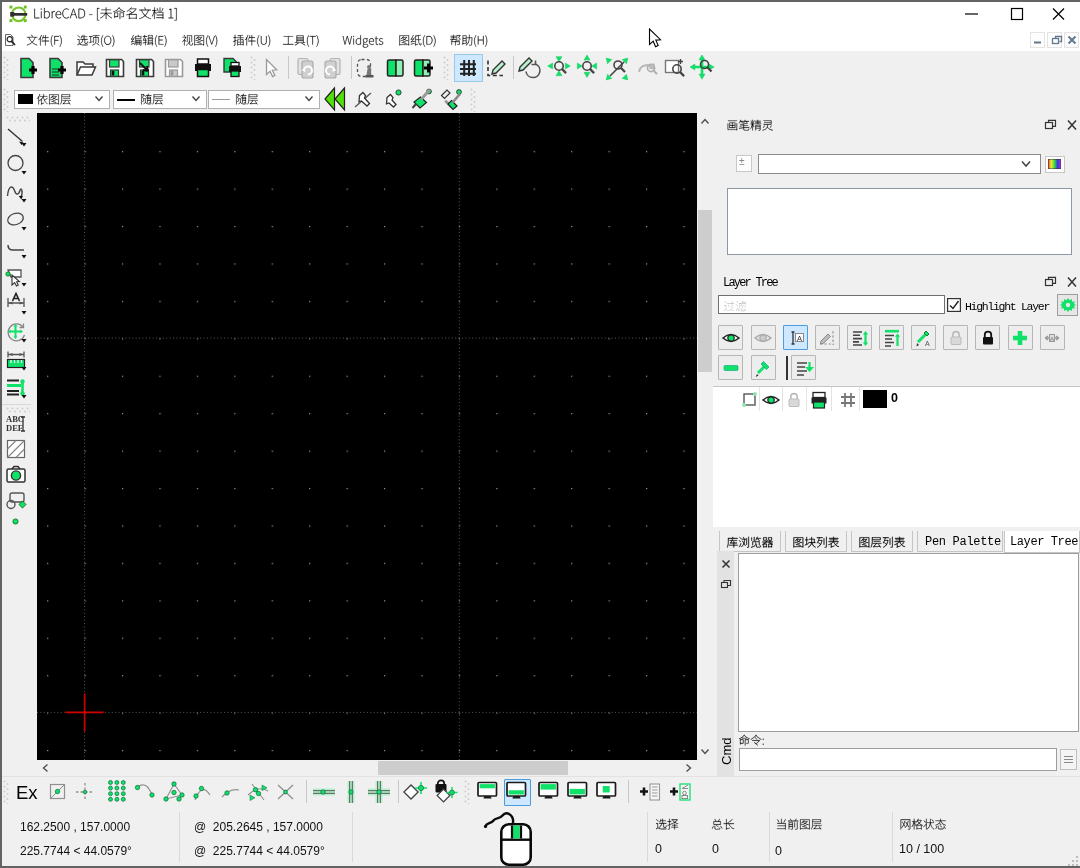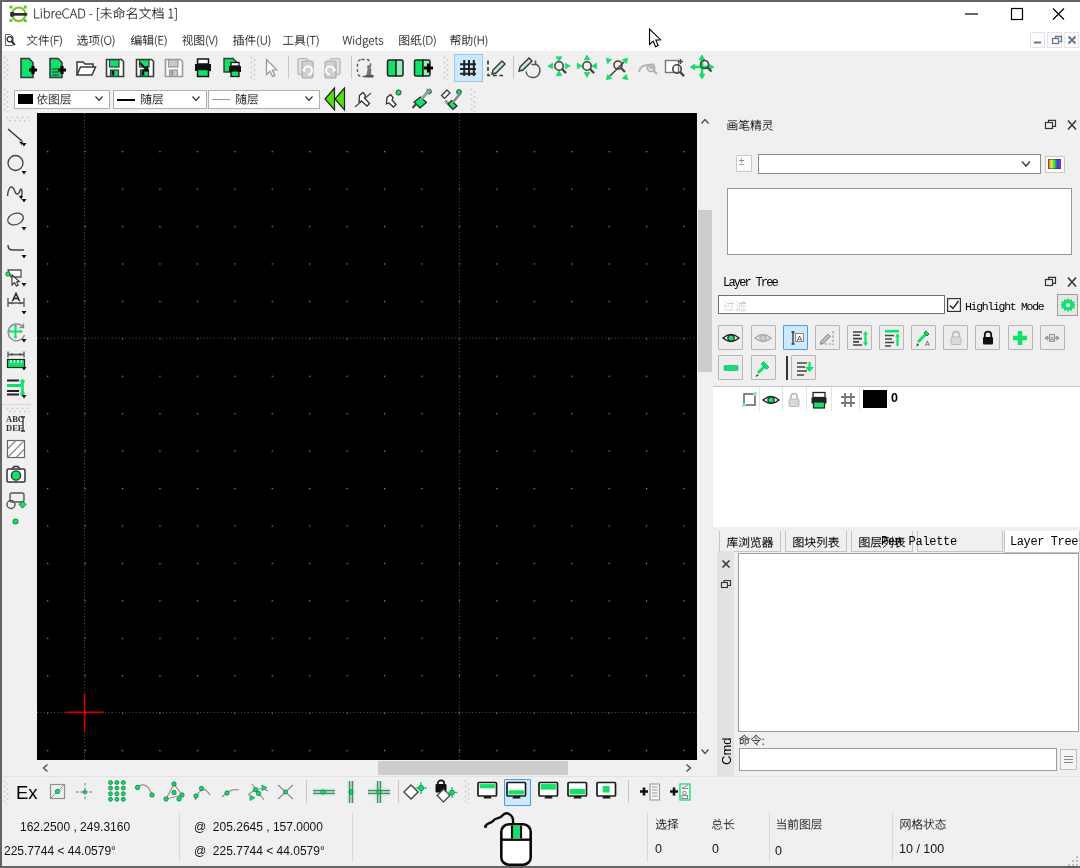--- a/index.html
+++ b/index.html
@@ -450,21 +450,21 @@
 </g>
     </svg>
 <div class="ab" style="left:718px;top:295px;width:227px;height:19px;background:#fff;border:1px solid #707070"></div>
 <svg class="ab" style="left:723px;top:296.6px" width="24" height="17" viewBox="0 -13.9 24.0 17.4">
       <path d="M1.212 -9.504 1.488 -9.684000000000001Q1.836 -9.384 2.184 -9.030000000000001Q2.532 -8.676 2.838 -8.328Q3.144 -7.98 3.336 -7.716L3.048 -7.5Q2.868 -7.776 2.5620000000000003 -8.123999999999999Q2.2560000000000002 -8.472 1.9080000000000001 -8.838000000000001Q1.56 -9.204 1.212 -9.504ZM2.952 -5.412V-1.296H2.604V-5.064H0.684V-5.412ZM2.7840000000000003 -1.476Q2.988 -1.476 3.1500000000000004 -1.362Q3.3120000000000003 -1.248 3.5220000000000002 -1.062Q3.732 -0.876 4.0440000000000005 -0.648Q4.6080000000000005 -0.264 5.3340000000000005 -0.15000000000000002Q6.0600000000000005 -0.036000000000000004 7.08 -0.036000000000000004Q7.668 -0.036000000000000004 8.262 -0.048Q8.856 -0.06 9.42 -0.08399999999999999Q9.984 -0.108 10.494 -0.138Q11.004 -0.168 11.424 -0.192Q11.4 -0.156 11.376000000000001 -0.09Q11.352 -0.024 11.34 0.041999999999999996Q11.328 0.108 11.316 0.168Q10.992 0.18 10.452000000000002 0.198Q9.912 0.216 9.282 0.22799999999999998Q8.652000000000001 0.24 8.07 0.252Q7.488 0.264 7.0920000000000005 0.264Q6.0 0.264 5.226 0.138Q4.452 0.012 3.864 -0.42Q3.528 -0.672 3.258 -0.9299999999999999Q2.988 -1.188 2.7840000000000003 -1.188Q2.556 -1.188 2.268 -0.996Q1.98 -0.804 1.6320000000000001 -0.456Q1.284 -0.108 0.888 0.36L0.648 0.132Q1.272 -0.552 1.806 -1.014Q2.34 -1.476 2.7840000000000003 -1.476ZM3.96 -7.704H11.004V-7.356H3.96ZM8.784 -9.96H9.156V-1.788Q9.156 -1.488 9.048 -1.362Q8.94 -1.236 8.700000000000001 -1.176Q8.472 -1.1280000000000001 7.968 -1.116Q7.464 -1.104 6.612 -1.104Q6.6000000000000005 -1.188 6.5520000000000005 -1.296Q6.5040000000000004 -1.4040000000000001 6.456 -1.488Q6.948 -1.476 7.362 -1.47Q7.776 -1.464 8.07 -1.47Q8.364 -1.476 8.472 -1.476Q8.64 -1.5 8.712 -1.56Q8.784 -1.62 8.784 -1.776ZM4.788 -5.832 5.0760000000000005 -5.964Q5.4 -5.5920000000000005 5.73 -5.148Q6.0600000000000005 -4.704 6.3420000000000005 -4.295999999999999Q6.6240000000000006 -3.888 6.792 -3.576L6.5040000000000004 -3.408Q6.336 -3.72 6.054 -4.146Q5.772 -4.572 5.442 -5.016Q5.112 -5.46 4.788 -5.832Z M19.2 -8.988H22.92V-8.628H19.2ZM16.32 -7.644H23.003999999999998V-7.296H16.32ZM19.032 -9.96H19.392V-7.524H19.032ZM17.064 -5.556 21.396 -5.928 21.432000000000002 -5.604 17.1 -5.208ZM18.744 -6.708H19.092V-4.548Q19.092 -4.38 19.212 -4.32Q19.332 -4.26 19.740000000000002 -4.26Q19.836 -4.26 20.124 -4.26Q20.412 -4.26 20.766 -4.26Q21.12 -4.26 21.426000000000002 -4.26Q21.732 -4.26 21.864 -4.26Q22.08 -4.26 22.188 -4.3260000000000005Q22.296 -4.392 22.344 -4.614000000000001Q22.392 -4.836 22.404 -5.304Q22.464 -5.256 22.56 -5.220000000000001Q22.656 -5.184 22.740000000000002 -5.16Q22.716 -4.656 22.644000000000002 -4.385999999999999Q22.572000000000003 -4.116 22.404000000000003 -4.013999999999999Q22.236 -3.912 21.9 -3.912Q21.84 -3.912 21.528 -3.912Q21.216 -3.912 20.832 -3.912Q20.448 -3.912 20.136 -3.912Q19.823999999999998 -3.912 19.764 -3.912Q19.368000000000002 -3.912 19.146 -3.9539999999999997Q18.924 -3.996 18.834 -4.134Q18.744 -4.272 18.744 -4.548ZM16.128 -7.644H16.488V-5.124Q16.488 -4.476 16.439999999999998 -3.714Q16.392 -2.952 16.253999999999998 -2.154Q16.116 -1.356 15.852 -0.5880000000000001Q15.588000000000001 0.18 15.156 0.852Q15.132 0.8160000000000001 15.078 0.774Q15.024000000000001 0.732 14.97 0.696Q14.916 0.66 14.868 0.648Q15.288 0.0 15.54 -0.744Q15.792 -1.488 15.918 -2.2560000000000002Q16.044 -3.024 16.086 -3.7560000000000002Q16.128 -4.488 16.128 -5.124ZM22.92 -7.644H22.992L23.064 -7.668L23.304000000000002 -7.5600000000000005Q23.1 -7.1160000000000005 22.878 -6.642Q22.656 -6.168 22.439999999999998 -5.856L22.14 -5.976Q22.344 -6.276 22.554000000000002 -6.714Q22.764 -7.152 22.92 -7.5600000000000005ZM18.276 -2.2800000000000002H18.624000000000002V0.0Q18.624000000000002 0.18 18.738 0.24Q18.852 0.3 19.248 0.3Q19.344 0.3 19.608 0.3Q19.872 0.3 20.208 0.3Q20.544 0.3 20.832 0.3Q21.12 0.3 21.252000000000002 0.3Q21.48 0.3 21.594 0.216Q21.708 0.132 21.756 -0.144Q21.804000000000002 -0.42 21.816000000000003 -0.996Q21.875999999999998 -0.9480000000000001 21.971999999999998 -0.912Q22.067999999999998 -0.876 22.152 -0.852Q22.128 -0.24 22.056 0.08400000000000002Q21.984 0.40800000000000003 21.810000000000002 0.534Q21.636000000000003 0.66 21.288 0.66Q21.228 0.66 20.934 0.66Q20.64 0.66 20.28 0.66Q19.92 0.66 19.626 0.66Q19.332 0.66 19.272 0.66Q18.876 0.66 18.66 0.6120000000000001Q18.444 0.5640000000000001 18.36 0.42000000000000004Q18.276 0.276 18.276 0.0ZM17.436 -2.232 17.748 -2.124Q17.64 -1.728 17.478 -1.26Q17.316 -0.792 17.106 -0.34800000000000003Q16.896 0.096 16.631999999999998 0.432L16.32 0.252Q16.584 -0.06 16.794 -0.492Q17.004 -0.924 17.166 -1.3860000000000001Q17.328 -1.848 17.436 -2.232ZM19.259999999999998 -2.916 19.560000000000002 -3.06Q19.944 -2.664 20.292 -2.16Q20.64 -1.6560000000000001 20.796 -1.284L20.496000000000002 -1.116Q20.387999999999998 -1.368 20.189999999999998 -1.686Q19.992 -2.004 19.752000000000002 -2.3280000000000003Q19.512 -2.652 19.259999999999998 -2.916ZM21.72 -2.22 22.032 -2.376Q22.332 -1.992 22.614 -1.548Q22.896 -1.104 23.124000000000002 -0.684Q23.352 -0.264 23.46 0.07200000000000001L23.124000000000002 0.24Q23.016 -0.084 22.794 -0.516Q22.572000000000003 -0.9480000000000001 22.296 -1.3980000000000001Q22.02 -1.848 21.72 -2.22ZM13.248 -9.456 13.475999999999999 -9.708Q13.824 -9.516 14.196 -9.276Q14.568 -9.036 14.892 -8.796Q15.216000000000001 -8.556000000000001 15.42 -8.352L15.204 -8.064Q14.988 -8.268 14.664 -8.52Q14.34 -8.772 13.968 -9.018Q13.596 -9.264 13.248 -9.456ZM12.684 -6.096 12.9 -6.36Q13.248 -6.204 13.632 -6.006Q14.016 -5.808 14.358 -5.598Q14.7 -5.388 14.916 -5.208L14.724 -4.908Q14.496 -5.088 14.154 -5.298Q13.812 -5.508 13.428 -5.718Q13.044 -5.928 12.684 -6.096ZM12.924 0.312Q13.2 -0.132 13.53 -0.75Q13.86 -1.368 14.196 -2.052Q14.532 -2.736 14.808 -3.348L15.096 -3.12Q14.832 -2.532 14.514 -1.8719999999999999Q14.196 -1.212 13.866 -0.576Q13.536 0.06 13.248 0.5640000000000001Z" fill="#a0a0a0"></path>
     </svg>
 <svg class="ab" style="left:947px;top:298px" width="14" height="14" viewBox="0 0 14 14">
 <rect x="0.5" y="0.5" width="13" height="13" fill="#fff" stroke="#333" stroke-width="1.4"></rect>
 <path d="M3 7.5 L6 10.5 L11.5 3" fill="none" stroke="#222" stroke-width="1.4"></path>
     </svg>
-<div class="t mono" style="left:965px;top:300px;font-size:11.5px;letter-spacing:-1.3px;color:#000">Highlight Mode</div>
+<div class="t mono" style="left:965px;top:300px;font-size:11.5px;letter-spacing:-1.3px;color:#000">Highlight Layer</div>
 <div class="ab" style="left:1057px;top:294px;width:21px;height:22px;background:#e6e6e6;border:1px solid #9d9d9d"></div>
 <svg class="ab" style="left:1060px;top:297px" width="16" height="16" viewBox="0 0 16 16">
 <g fill="#0fe169">
         <path d="M8 1 L9.6 3.2 L11.8 2 L12.2 4.8 L15 4.4 L14 7 L16 8 L14 9 L15 11.6 L12.2 11.2 L11.8 14 L9.6 12.8 L8 15 L6.4 12.8 L4.2 14 L3.8 11.2 L1 11.6 L2 9 L0 8 L2 7 L1 4.4 L3.8 4.8 L4.2 2 L6.4 3.2 Z"></path>
       </g>
 <circle cx="8" cy="8" r="2.2" fill="#e6e6e6"></circle>
     </svg>
 <div class="ab" style="left:718px;top:325px;width:25px;height:25px;background:#ededed;border:1px solid #b6b6b6;border-radius:1px"></div>
     <svg class="ab" style="left:720.5px;top:327.5px" width="20" height="20" viewBox="0 0 20 20">
       <path d="M2 10 Q10 3 18 10 Q10 17 2 10 Z" fill="#fff" stroke="#222" stroke-width="1.5"></path>
@@ -578,21 +578,21 @@
     </svg>
 <div class="ab" style="left:785px;top:531px;width:62px;height:21px;background:#f0f0f0;border:1px solid #c5c5c5;border-top:none"></div>
 <svg class="ab" style="left:792.0px;top:532.6px" width="48" height="17" viewBox="0 -13.9 48.0 17.4">
       <path d="M1.1520000000000001 -9.372H10.848V0.84H10.488V-9.024000000000001H1.512V0.84H1.1520000000000001ZM1.32 -0.084H10.752V0.264H1.32ZM4.704 -3.48 4.884 -3.7680000000000002Q5.34 -3.672 5.85 -3.5220000000000002Q6.36 -3.372 6.822 -3.198Q7.284 -3.024 7.5840000000000005 -2.868L7.416 -2.556Q7.104 -2.712 6.6419999999999995 -2.8920000000000003Q6.18 -3.072 5.676 -3.2279999999999998Q5.172 -3.384 4.704 -3.48ZM5.064 -8.496 5.4 -8.388Q5.064 -7.824 4.614 -7.302Q4.164 -6.78 3.66 -6.336Q3.156 -5.892 2.64 -5.5440000000000005Q2.616 -5.58 2.556 -5.622Q2.496 -5.664 2.436 -5.7059999999999995Q2.376 -5.748 2.328 -5.772Q3.12 -6.264 3.858 -6.978Q4.596 -7.692 5.064 -8.496ZM8.304 -7.548H8.388L8.46 -7.572L8.676 -7.428Q8.232 -6.672 7.506 -6.0600000000000005Q6.78 -5.448 5.898 -4.974Q5.016 -4.5 4.086 -4.164Q3.156 -3.8280000000000003 2.2800000000000002 -3.624Q2.2560000000000002 -3.672 2.226 -3.732Q2.196 -3.7920000000000003 2.16 -3.846Q2.124 -3.9 2.088 -3.924Q2.952 -4.104 3.864 -4.422000000000001Q4.776 -4.74 5.634 -5.1899999999999995Q6.492 -5.64 7.188000000000001 -6.21Q7.884 -6.78 8.304 -7.464ZM4.236 -7.0680000000000005Q4.776 -6.336 5.67 -5.73Q6.564 -5.124 7.656 -4.692Q8.748 -4.26 9.888 -4.0440000000000005Q9.84 -3.996 9.774000000000001 -3.912Q9.708 -3.8280000000000003 9.672 -3.744Q8.544 -3.984 7.44 -4.4399999999999995Q6.336 -4.896 5.424 -5.526Q4.5120000000000005 -6.156 3.948 -6.924ZM4.464 -7.548H8.436V-7.2H4.248ZM3.408 -1.968 3.6 -2.2680000000000002Q4.2 -2.196 4.872 -2.076Q5.5440000000000005 -1.956 6.204000000000001 -1.8119999999999998Q6.864 -1.668 7.4399999999999995 -1.518Q8.016 -1.368 8.424 -1.224L8.244 -0.9Q7.692 -1.092 6.876 -1.296Q6.0600000000000005 -1.5 5.148 -1.686Q4.236 -1.872 3.408 -1.968Z M16.823999999999998 -7.812H22.464V-4.056H22.116V-7.452H16.823999999999998ZM16.404 -4.308H23.4V-3.948H16.404ZM19.98 -4.176Q20.387999999999998 -2.472 21.294 -1.242Q22.200000000000003 -0.012 23.592 0.552Q23.556 0.588 23.508000000000003 0.6479999999999999Q23.46 0.708 23.418 0.762Q23.375999999999998 0.8160000000000001 23.34 0.864Q22.392 0.444 21.665999999999997 -0.264Q20.939999999999998 -0.972 20.43 -1.938Q19.92 -2.904 19.632 -4.0920000000000005ZM19.416 -9.84H19.764V-5.916Q19.764 -4.956 19.644 -4.032Q19.524 -3.108 19.146 -2.238Q18.768 -1.368 18.0 -0.5880000000000001Q17.232 0.192 15.948 0.852Q15.936 0.8160000000000001 15.894 0.768Q15.852 0.72 15.804 0.6719999999999999Q15.756 0.624 15.708 0.588Q16.968 -0.048 17.706 -0.804Q18.444 -1.56 18.816 -2.394Q19.188 -3.228 19.302 -4.1160000000000005Q19.416 -5.0040000000000004 19.416 -5.916ZM12.72 -6.972H16.164V-6.6240000000000006H12.72ZM14.328 -9.852H14.688V-2.232H14.328ZM12.54 -1.6320000000000001Q13.008 -1.812 13.614 -2.064Q14.22 -2.316 14.898 -2.604Q15.576 -2.892 16.259999999999998 -3.18L16.332 -2.844Q15.36 -2.424 14.399999999999999 -2.01Q13.44 -1.596 12.684 -1.284Z M24.888 -9.216000000000001H30.828V-8.868H24.888ZM27.240000000000002 -9.120000000000001 27.588 -9.06Q27.336 -7.956 26.982 -6.93Q26.628 -5.904 26.189999999999998 -5.022Q25.752 -4.14 25.224 -3.456Q25.2 -3.492 25.14 -3.528Q25.08 -3.564 25.02 -3.6Q24.96 -3.636 24.912 -3.66Q25.464 -4.32 25.902 -5.184Q26.34 -6.048 26.676000000000002 -7.05Q27.012 -8.052 27.240000000000002 -9.120000000000001ZM26.628 -6.54H30.132V-6.192H26.52ZM29.988 -6.54H30.060000000000002L30.132 -6.564L30.336 -6.48Q30.024 -4.44 29.298000000000002 -2.976Q28.572 -1.512 27.57 -0.5700000000000001Q26.568 0.372 25.404 0.876Q25.38 0.8280000000000001 25.344 0.774Q25.308 0.72 25.266 0.6719999999999999Q25.224 0.624 25.176 0.588Q26.304000000000002 0.132 27.288 -0.786Q28.272 -1.704 28.985999999999997 -3.108Q29.7 -4.5120000000000005 29.988 -6.444ZM26.268 -3.852 26.472 -4.0920000000000005Q26.904 -3.852 27.348 -3.552Q27.792 -3.2520000000000002 28.188000000000002 -2.952Q28.584 -2.652 28.823999999999998 -2.4L28.62 -2.1Q28.368000000000002 -2.352 27.978 -2.6639999999999997Q27.588 -2.976 27.144 -3.2880000000000003Q26.7 -3.6 26.268 -3.852ZM32.004 -8.448H32.352000000000004V-1.932H32.004ZM34.464 -9.972H34.836V0.18Q34.836 0.444 34.739999999999995 0.5640000000000001Q34.644 0.684 34.452 0.744Q34.272 0.792 33.9 0.798Q33.528 0.804 32.88 0.804Q32.856 0.744 32.814 0.636Q32.772 0.528 32.724000000000004 0.444Q33.263999999999996 0.456 33.678 0.456Q34.092 0.456 34.224000000000004 0.444Q34.356 0.432 34.41 0.384Q34.464 0.336 34.464 0.192Z M37.332 -8.700000000000001H46.763999999999996V-8.352H37.332ZM37.956 -6.96H46.164V-6.612H37.956ZM36.888 -5.136H47.1V-4.788H36.888ZM41.796 -9.972H42.156V-4.836H41.796ZM41.616 -5.0520000000000005 41.903999999999996 -4.884Q41.472 -4.38 40.872 -3.9Q40.272 -3.42 39.587999999999994 -2.988Q38.903999999999996 -2.556 38.202 -2.208Q37.5 -1.86 36.864 -1.6320000000000001Q36.84 -1.68 36.792 -1.734Q36.744 -1.788 36.702 -1.842Q36.66 -1.8960000000000001 36.612 -1.932Q37.26 -2.148 37.962 -2.478Q38.664 -2.8080000000000003 39.342 -3.2220000000000004Q40.02 -3.636 40.608000000000004 -4.104Q41.196 -4.572 41.616 -5.0520000000000005ZM42.252 -5.0520000000000005Q42.684 -3.8280000000000003 43.44 -2.814Q44.196 -1.8 45.216 -1.074Q46.236000000000004 -0.34800000000000003 47.472 0.024Q47.436 0.06 47.388000000000005 0.114Q47.34 0.168 47.298 0.21600000000000003Q47.256 0.264 47.22 0.324Q45.984 -0.084 44.958 -0.8340000000000001Q43.932 -1.584 43.164 -2.628Q42.396 -3.672 41.928 -4.944ZM46.344 -4.0920000000000005 46.632 -3.924Q46.08 -3.396 45.378 -2.8440000000000003Q44.676 -2.2920000000000003 44.064 -1.8840000000000001L43.812 -2.076Q44.22 -2.34 44.688 -2.694Q45.156 -3.048 45.593999999999994 -3.414Q46.032 -3.7800000000000002 46.344 -4.0920000000000005ZM39.228 0.8280000000000001V0.516L39.48 0.276L42.972 -0.852Q42.972 -0.78 42.99 -0.696Q43.008 -0.612 43.02 -0.552Q41.796 -0.132 41.07 0.12Q40.344 0.372 39.972 0.504Q39.6 0.636 39.45 0.702Q39.3 0.768 39.228 0.8280000000000001ZM39.228 0.8280000000000001Q39.216 0.78 39.18 0.714Q39.144 0.648 39.108000000000004 0.5820000000000001Q39.072 0.516 39.036 0.468Q39.132 0.42 39.245999999999995 0.294Q39.36 0.168 39.36 -0.156V-3.192H39.72V0.396Q39.72 0.396 39.672 0.42600000000000005Q39.624 0.456 39.552 0.504Q39.48 0.552 39.402 0.6120000000000001Q39.324 0.672 39.275999999999996 0.726Q39.228 0.78 39.228 0.8280000000000001Z" fill="#000" stroke="#000" stroke-width="0.4"></path>
     </svg>
 <div class="ab" style="left:851px;top:531px;width:62px;height:21px;background:#f0f0f0;border:1px solid #c5c5c5;border-top:none"></div>
 <svg class="ab" style="left:858.0px;top:532.6px" width="48" height="17" viewBox="0 -13.9 48.0 17.4">
       <path d="M1.1520000000000001 -9.372H10.848V0.84H10.488V-9.024000000000001H1.512V0.84H1.1520000000000001ZM1.32 -0.084H10.752V0.264H1.32ZM4.704 -3.48 4.884 -3.7680000000000002Q5.34 -3.672 5.85 -3.5220000000000002Q6.36 -3.372 6.822 -3.198Q7.284 -3.024 7.5840000000000005 -2.868L7.416 -2.556Q7.104 -2.712 6.6419999999999995 -2.8920000000000003Q6.18 -3.072 5.676 -3.2279999999999998Q5.172 -3.384 4.704 -3.48ZM5.064 -8.496 5.4 -8.388Q5.064 -7.824 4.614 -7.302Q4.164 -6.78 3.66 -6.336Q3.156 -5.892 2.64 -5.5440000000000005Q2.616 -5.58 2.556 -5.622Q2.496 -5.664 2.436 -5.7059999999999995Q2.376 -5.748 2.328 -5.772Q3.12 -6.264 3.858 -6.978Q4.596 -7.692 5.064 -8.496ZM8.304 -7.548H8.388L8.46 -7.572L8.676 -7.428Q8.232 -6.672 7.506 -6.0600000000000005Q6.78 -5.448 5.898 -4.974Q5.016 -4.5 4.086 -4.164Q3.156 -3.8280000000000003 2.2800000000000002 -3.624Q2.2560000000000002 -3.672 2.226 -3.732Q2.196 -3.7920000000000003 2.16 -3.846Q2.124 -3.9 2.088 -3.924Q2.952 -4.104 3.864 -4.422000000000001Q4.776 -4.74 5.634 -5.1899999999999995Q6.492 -5.64 7.188000000000001 -6.21Q7.884 -6.78 8.304 -7.464ZM4.236 -7.0680000000000005Q4.776 -6.336 5.67 -5.73Q6.564 -5.124 7.656 -4.692Q8.748 -4.26 9.888 -4.0440000000000005Q9.84 -3.996 9.774000000000001 -3.912Q9.708 -3.8280000000000003 9.672 -3.744Q8.544 -3.984 7.44 -4.4399999999999995Q6.336 -4.896 5.424 -5.526Q4.5120000000000005 -6.156 3.948 -6.924ZM4.464 -7.548H8.436V-7.2H4.248ZM3.408 -1.968 3.6 -2.2680000000000002Q4.2 -2.196 4.872 -2.076Q5.5440000000000005 -1.956 6.204000000000001 -1.8119999999999998Q6.864 -1.668 7.4399999999999995 -1.518Q8.016 -1.368 8.424 -1.224L8.244 -0.9Q7.692 -1.092 6.876 -1.296Q6.0600000000000005 -1.5 5.148 -1.686Q4.236 -1.872 3.408 -1.968Z M13.824 -9.324H14.184000000000001V-5.844Q14.184000000000001 -5.112 14.136000000000001 -4.254Q14.088000000000001 -3.396 13.95 -2.502Q13.812 -1.608 13.536 -0.756Q13.26 0.096 12.792 0.8280000000000001Q12.756 0.804 12.702 0.768Q12.648 0.732 12.594 0.696Q12.54 0.66 12.492 0.648Q12.948 -0.07200000000000001 13.212 -0.906Q13.475999999999999 -1.74 13.608 -2.604Q13.74 -3.468 13.782 -4.295999999999999Q13.824 -5.124 13.824 -5.844ZM14.004 -9.324H22.439999999999998V-6.756H14.004V-7.104H22.092V-8.976H14.004ZM15.588000000000001 -5.436H22.416V-5.088H15.588000000000001ZM14.688 -3.432H23.268V-3.084H14.688ZM20.292 -2.2560000000000002 20.58 -2.4Q20.964 -1.8960000000000001 21.378 -1.314Q21.792 -0.732 22.158 -0.186Q22.524 0.36 22.752000000000002 0.744L22.451999999999998 0.936Q22.224 0.54 21.863999999999997 -0.01200000000000001Q21.503999999999998 -0.5640000000000001 21.096 -1.158Q20.688000000000002 -1.752 20.292 -2.2560000000000002ZM15.18 0.504Q15.168 0.456 15.144 0.378Q15.120000000000001 0.3 15.096 0.216Q15.072 0.132 15.048 0.084Q15.192 0.06 15.378 -0.10200000000000001Q15.564 -0.264 15.792 -0.504Q15.911999999999999 -0.624 16.158 -0.9119999999999999Q16.404 -1.2 16.716 -1.5899999999999999Q17.028 -1.98 17.346 -2.436Q17.664 -2.892 17.94 -3.348L18.323999999999998 -3.168Q17.892 -2.52 17.43 -1.9020000000000001Q16.968 -1.284 16.488 -0.738Q16.008 -0.192 15.528 0.24V0.252Q15.528 0.252 15.474 0.276Q15.42 0.3 15.354 0.33599999999999997Q15.288 0.372 15.234 0.41400000000000003Q15.18 0.456 15.18 0.504ZM15.18 0.504V0.20400000000000001L15.54 0.036000000000000004L21.948 -0.324Q21.96 -0.24 21.984 -0.144Q22.008000000000003 -0.048 22.02 0.012Q20.195999999999998 0.12 18.996 0.186Q17.796 0.252 17.07 0.30000000000000004Q16.344 0.34800000000000003 15.966000000000001 0.384Q15.588000000000001 0.42 15.426 0.444Q15.264 0.468 15.18 0.504Z M24.888 -9.216000000000001H30.828V-8.868H24.888ZM27.240000000000002 -9.120000000000001 27.588 -9.06Q27.336 -7.956 26.982 -6.93Q26.628 -5.904 26.189999999999998 -5.022Q25.752 -4.14 25.224 -3.456Q25.2 -3.492 25.14 -3.528Q25.08 -3.564 25.02 -3.6Q24.96 -3.636 24.912 -3.66Q25.464 -4.32 25.902 -5.184Q26.34 -6.048 26.676000000000002 -7.05Q27.012 -8.052 27.240000000000002 -9.120000000000001ZM26.628 -6.54H30.132V-6.192H26.52ZM29.988 -6.54H30.060000000000002L30.132 -6.564L30.336 -6.48Q30.024 -4.44 29.298000000000002 -2.976Q28.572 -1.512 27.57 -0.5700000000000001Q26.568 0.372 25.404 0.876Q25.38 0.8280000000000001 25.344 0.774Q25.308 0.72 25.266 0.6719999999999999Q25.224 0.624 25.176 0.588Q26.304000000000002 0.132 27.288 -0.786Q28.272 -1.704 28.985999999999997 -3.108Q29.7 -4.5120000000000005 29.988 -6.444ZM26.268 -3.852 26.472 -4.0920000000000005Q26.904 -3.852 27.348 -3.552Q27.792 -3.2520000000000002 28.188000000000002 -2.952Q28.584 -2.652 28.823999999999998 -2.4L28.62 -2.1Q28.368000000000002 -2.352 27.978 -2.6639999999999997Q27.588 -2.976 27.144 -3.2880000000000003Q26.7 -3.6 26.268 -3.852ZM32.004 -8.448H32.352000000000004V-1.932H32.004ZM34.464 -9.972H34.836V0.18Q34.836 0.444 34.739999999999995 0.5640000000000001Q34.644 0.684 34.452 0.744Q34.272 0.792 33.9 0.798Q33.528 0.804 32.88 0.804Q32.856 0.744 32.814 0.636Q32.772 0.528 32.724000000000004 0.444Q33.263999999999996 0.456 33.678 0.456Q34.092 0.456 34.224000000000004 0.444Q34.356 0.432 34.41 0.384Q34.464 0.336 34.464 0.192Z M37.332 -8.700000000000001H46.763999999999996V-8.352H37.332ZM37.956 -6.96H46.164V-6.612H37.956ZM36.888 -5.136H47.1V-4.788H36.888ZM41.796 -9.972H42.156V-4.836H41.796ZM41.616 -5.0520000000000005 41.903999999999996 -4.884Q41.472 -4.38 40.872 -3.9Q40.272 -3.42 39.587999999999994 -2.988Q38.903999999999996 -2.556 38.202 -2.208Q37.5 -1.86 36.864 -1.6320000000000001Q36.84 -1.68 36.792 -1.734Q36.744 -1.788 36.702 -1.842Q36.66 -1.8960000000000001 36.612 -1.932Q37.26 -2.148 37.962 -2.478Q38.664 -2.8080000000000003 39.342 -3.2220000000000004Q40.02 -3.636 40.608000000000004 -4.104Q41.196 -4.572 41.616 -5.0520000000000005ZM42.252 -5.0520000000000005Q42.684 -3.8280000000000003 43.44 -2.814Q44.196 -1.8 45.216 -1.074Q46.236000000000004 -0.34800000000000003 47.472 0.024Q47.436 0.06 47.388000000000005 0.114Q47.34 0.168 47.298 0.21600000000000003Q47.256 0.264 47.22 0.324Q45.984 -0.084 44.958 -0.8340000000000001Q43.932 -1.584 43.164 -2.628Q42.396 -3.672 41.928 -4.944ZM46.344 -4.0920000000000005 46.632 -3.924Q46.08 -3.396 45.378 -2.8440000000000003Q44.676 -2.2920000000000003 44.064 -1.8840000000000001L43.812 -2.076Q44.22 -2.34 44.688 -2.694Q45.156 -3.048 45.593999999999994 -3.414Q46.032 -3.7800000000000002 46.344 -4.0920000000000005ZM39.228 0.8280000000000001V0.516L39.48 0.276L42.972 -0.852Q42.972 -0.78 42.99 -0.696Q43.008 -0.612 43.02 -0.552Q41.796 -0.132 41.07 0.12Q40.344 0.372 39.972 0.504Q39.6 0.636 39.45 0.702Q39.3 0.768 39.228 0.8280000000000001ZM39.228 0.8280000000000001Q39.216 0.78 39.18 0.714Q39.144 0.648 39.108000000000004 0.5820000000000001Q39.072 0.516 39.036 0.468Q39.132 0.42 39.245999999999995 0.294Q39.36 0.168 39.36 -0.156V-3.192H39.72V0.396Q39.72 0.396 39.672 0.42600000000000005Q39.624 0.456 39.552 0.504Q39.48 0.552 39.402 0.6120000000000001Q39.324 0.672 39.275999999999996 0.726Q39.228 0.78 39.228 0.8280000000000001Z" fill="#000" stroke="#000" stroke-width="0.4"></path>
     </svg>
 <div class="ab" style="left:917px;top:531px;width:86px;height:21px;background:#f0f0f0;border:1px solid #c5c5c5;border-top:none"></div>
-<div class="t mono" style="left:881px;top:535px;font-size:12px;letter-spacing:-0.3px;color:#000">Pen Palette</div>
+<div class="t mono" style="left:925px;top:535px;font-size:12px;letter-spacing:-0.3px;color:#000">Pen Palette</div>
 <div class="ab" style="left:1004px;top:531px;width:76px;height:22px;background:#fff;border:1px solid #c5c5c5;border-top:none"></div>
 <div class="t mono" style="left:1010px;top:535px;font-size:12px;letter-spacing:-0.4px;color:#000">Layer Tree</div>
 <div class="ab" style="left:713px;top:553px;width:367px;height:223px;background:#f0f0f0"></div>
 <div class="ab" style="left:717px;top:551px;width:17px;height:225px;background:#e2e2e2"></div>
 <svg class="ab" style="left:718px;top:556px" width="16" height="44" viewBox="0 0 16 44">
 <path d="M4.5 4.5 L11.5 11.5 M11.5 4.5 L4.5 11.5" stroke="#333" stroke-width="1.5" fill="none"></path>
 <g stroke="#333" fill="none" stroke-width="1.1">
 <rect x="3.5" y="26.5" width="6" height="5"></rect>
 <path d="M6 26.5 v-2 h6.5 v5 h-2.5"></path>
 </g>
@@ -735,22 +735,22 @@
       <path d="M15 7 h5.5 M15 10 h5.5 M15 13 h5.5 M15 16 h5.5" stroke="#999" stroke-width="1"></path>
     </svg>
 <svg class="ab" style="left:667.3px;top:779.5px" width="26" height="24" viewBox="0 0 26 24">
       <path d="M3 11.5 h8 M7 7.5 v8" stroke="#111" stroke-width="2.6"></path>
       <rect x="13" y="4" width="10" height="16" fill="#f6f6f6" stroke="#0fe169" stroke-width="1.3"></rect>
       <path d="M15 8.5 l6 -3.5 M15 8.5 h6" stroke="#888" stroke-width="1"></path>
       <circle cx="17.5" cy="13" r="1.8" fill="none" stroke="#888"></circle>
       <rect x="15" y="15.5" width="5.5" height="3" fill="none" stroke="#888"></rect>
     </svg>
 <div class="ab" style="left:0;top:808px;width:1080px;height:60px;background:#f0f0f0"></div>
-<div class="t" style="left:20px;top:820px;font-size:12px;color:#111">162.2500 , 249.3160</div>
-<div class="t" style="left:4px;top:844px;font-size:12px;color:#111">225.7744 &lt; 44.0579°</div>
+<div class="t" style="left:20px;top:820px;font-size:12px;color:#111">162.2500 , 157.0000</div>
+<div class="t" style="left:20px;top:844px;font-size:12px;color:#111">225.7744 &lt; 44.0579°</div>
 <div class="ab" style="left:179px;top:812px;width:1px;height:50px;background:#d9d9d9"></div>
 <div class="t" style="left:194px;top:820px;font-size:12px;color:#111">@  205.2645 , 157.0000</div>
 <div class="t" style="left:194px;top:844px;font-size:12px;color:#111">@  225.7744 &lt; 44.0579°</div>
 <div class="ab" style="left:352px;top:812px;width:1px;height:50px;background:#d9d9d9"></div>
 <svg class="ab" style="left:483px;top:810px" width="50" height="57" viewBox="0 0 50 57">
 <path d="M30 13 C31 4 23 1 19.5 5.5 C16 10 13 7 10.5 10.5 C8 14 4 12.5 2.5 16" fill="none" stroke="#0a0a0a" stroke-width="2.4" stroke-linecap="round"></path>
 <circle cx="2.5" cy="16.5" r="1.6" fill="#0a0a0a"></circle>
 <rect x="18.3" y="14.3" width="29.4" height="40.4" rx="7.5" fill="#fff" stroke="#0a0a0a" stroke-width="2.6"></rect>
 <path d="M18.3 29.7 h29.4" stroke="#0a0a0a" stroke-width="2.4"></path>
 <rect x="29.8" y="15.6" width="7" height="12.8" fill="#10e169"></rect>

